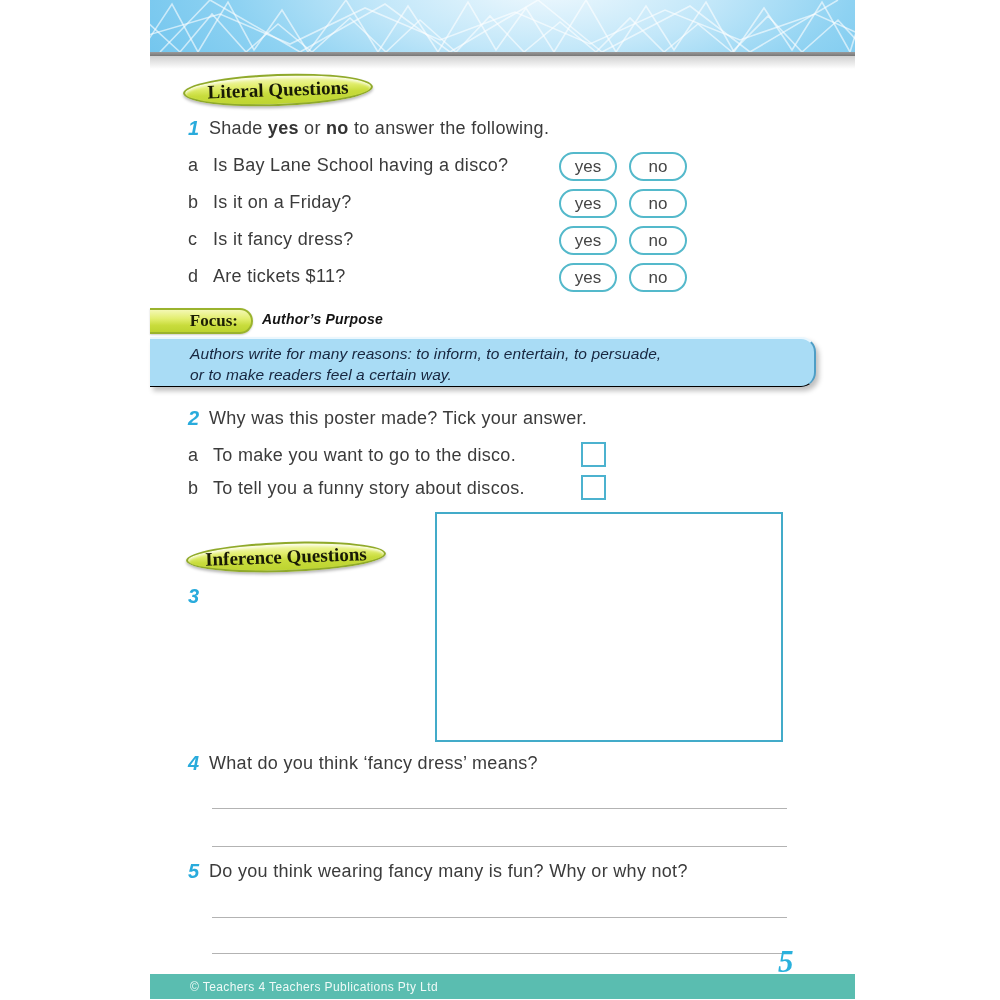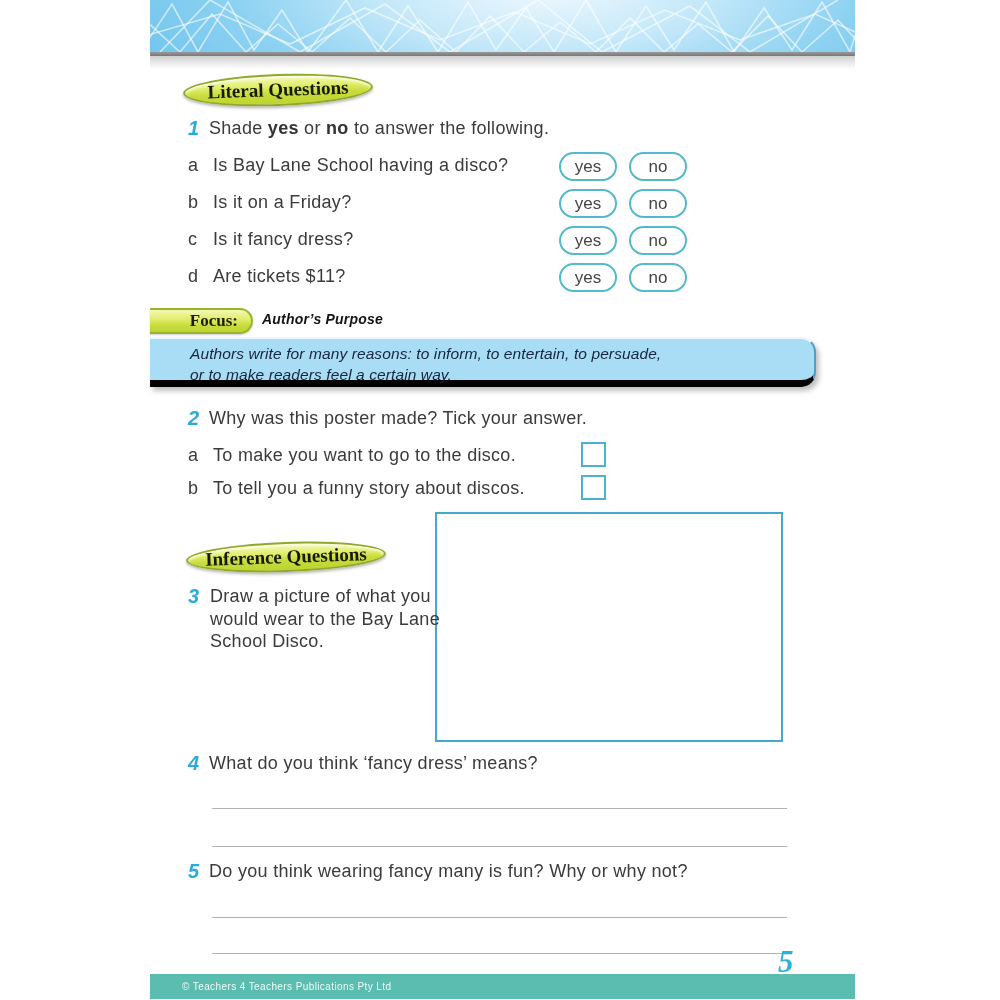--- a/index.html
+++ b/index.html
@@ -30,21 +30,21 @@
     background:linear-gradient(180deg,#f4f8b4 0%, #e2ee6e 40%, #c8dc3c 70%, #bdd430 100%);
     border:2px solid #9ab32d; border-left:none; border-radius:0 15px 15px 0;
     box-shadow:0 1px 2px rgba(0,0,0,0.2);padding-left:20px; }
   .focus-pill .badge-text { font-family:"Liberation Serif", serif; font-weight:700;
     font-size:17px; color:#1c1e04; }
   .focus-topic { position:absolute; left:262px; top:311px; font-size:14px; font-weight:700;
     font-style:italic; color:#141414; letter-spacing:0.2px; }
 
   
   .callout { position:absolute; left:150px; top:337px; width:666px; height:50px;
-    background:#a9dcf5; border-right:2px solid #4e9ec6; border-bottom:7px solid #000000;
+    background:#a9dcf5; border-right:2px solid #4e9ec6; border-bottom:1px solid #000000;
     border-top:2px solid #eaf7fe; border-radius:0 15px 15px 0;
     box-shadow:3px 4px 5px rgba(0,0,0,0.25); padding:4px 0 0 40px; }
   .callout p { font-size:15.5px; font-style:italic; color:#17263f; line-height:21px;
     letter-spacing:0.1px; }
 
   
   .q-num { position:absolute; font-size:20px; font-weight:700; font-style:italic;
     color:#29abdc; width:18px; text-align:left; }
   .q-prompt { position:absolute; font-size:18px; color:#3b3b3b; letter-spacing:0.3px;
     white-space:nowrap; }
@@ -64,21 +64,21 @@
 
   .drawing-box { position:absolute; left:435px; top:512px; width:348px; height:230px;
     border:2px solid #43abc9; background:#ffffff; }
 
   .answer-line { position:absolute; left:212px; width:575px; height:0;
     border-top:1px solid #b3b3b3; cursor:text; }
 
   
   .footer-band { position:absolute; left:150px; top:974px; width:705px; height:25px;
     background:#5abdb0; display:flex; align-items:center; }
-  .copyright { margin-left:32px; font-size:10px; color:#effaf7; letter-spacing:0.4px; }
+  .copyright { margin-left:40px; font-size:12px; color:#effaf7; letter-spacing:0.4px; }
   .page-number { position:absolute; left:778px; top:944px; font-size:31px; font-weight:700;
     font-style:italic; color:#2ab1dc; font-family:"Liberation Serif", serif;
     text-shadow:1px 1px 0 rgba(255,255,255,0.9); }
 </style>
 </head>
 <body>
 
 <div class="page">
 
   <div class="header-band">
@@ -162,21 +162,20 @@
   </div>
   <div class="checkbox" style="top:475px;"></div>
 
   <div class="drawing-box"></div>
 
   <div class="oval-badge badge-inference">
     <span class="badge-text">Inference Questions</span>
   </div>
 
   <span class="q-num" style="left:188px; top:585px;">3</span>
-  <div class="q3-text">Draw a picture of what you would wear to the Bay Lane School Disco.</div>
 
   <span class="q-num" style="left:188px; top:752px;">4</span>
   <span class="q-prompt" style="left:209px; top:753px;">What do you think ‘fancy dress’ means?</span>
   <div class="answer-line" style="top:808px;"></div>
   <div class="answer-line" style="top:846px;"></div>
 
   <span class="q-num" style="left:188px; top:860px;">5</span>
   <span class="q-prompt" style="left:209px; top:861px;">Do you think wearing fancy many is fun? Why or why not?</span>
   <div class="answer-line" style="top:917px;"></div>
   <div class="answer-line" style="top:953px;"></div>

